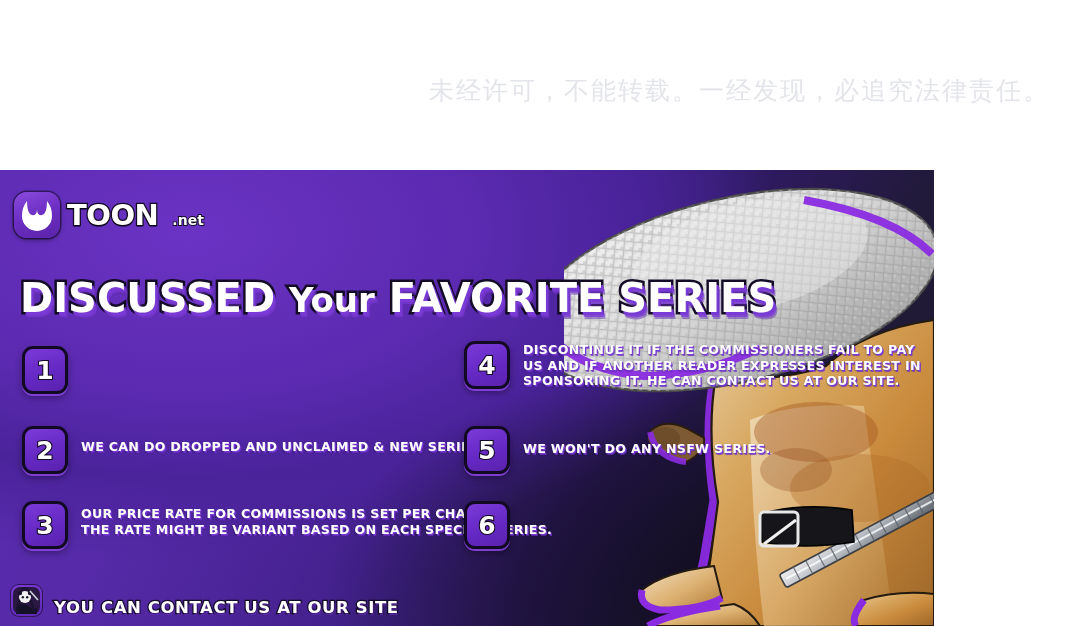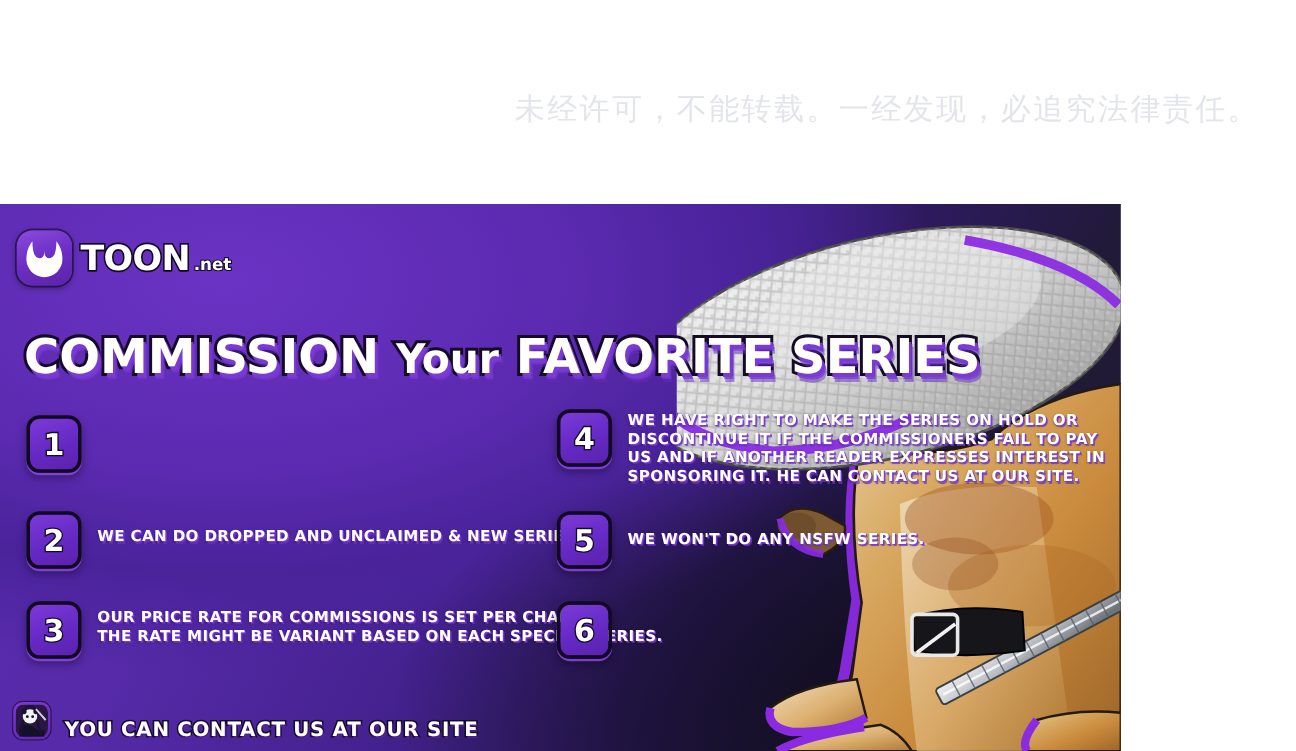--- a/index.html
+++ b/index.html
@@ -84,21 +84,21 @@
     paint-order: stroke fill;
     text-shadow: 0 2px 0 rgba(0,0,0,.35);
   }
   .logo-net {
     font-family: "DejaVu Sans", sans-serif;
     font-size: 14px;
     font-weight: 700;
     color: #ffffff;
     -webkit-text-stroke: 1.8px #120a22;
     paint-order: stroke fill;
-    margin-left: 3px;
+    margin-left: 14px;
   }
 
   
   .headline {
     position: absolute;
     left: 20px; top: 108px;
     font-family: "DejaVu Sans", sans-serif;
     font-weight: 700;
     font-size: 40px;
     line-height: 1;
@@ -324,21 +324,21 @@
                  Q32 9 32 18 A15 15 0 0 1 2 18 Q2 9 7 3 Z" fill="#ffffff"></path>
       </svg>
     </div>
     <div class="logo-word">
       <span class="logo-toon">TOON</span>
       <span class="logo-net">.net</span>
     </div>
   </div>
 
   <div class="headline">
-    <span class="cap">COMMISSION</span>
+    <span class="cap">DISCUSSED</span>
     <span class="small">Your</span>
     <span class="cap">FAVORITE SERIES</span>
   </div>
 
   <div class="rules">
 
     <div class="rule col-left r1">
       <div class="badge">
         <span class="badge-num">1</span>
       </div>
@@ -361,21 +361,20 @@
         <span class="ln">OUR PRICE RATE FOR COMMISSIONS IS SET PER CHAPTER.</span>
         <span class="ln">THE RATE MIGHT BE VARIANT BASED ON EACH SPECIFIC SERIES.</span>
       </div>
     </div>
 
     <div class="rule col-right r4">
       <div class="badge">
         <span class="badge-num">4</span>
       </div>
       <div class="rule-text">
-        <span class="ln">WE HAVE RIGHT TO MAKE THE SERIES ON HOLD OR</span>
         <span class="ln">DISCONTINUE IT IF THE COMMISSIONERS FAIL TO PAY</span>
         <span class="ln">US AND IF ANOTHER READER EXPRESSES INTEREST IN</span>
         <span class="ln">SPONSORING IT. HE CAN CONTACT US AT OUR SITE.</span>
       </div>
     </div>
 
     <div class="rule col-right r5">
       <div class="badge">
         <span class="badge-num">5</span>
       </div>

